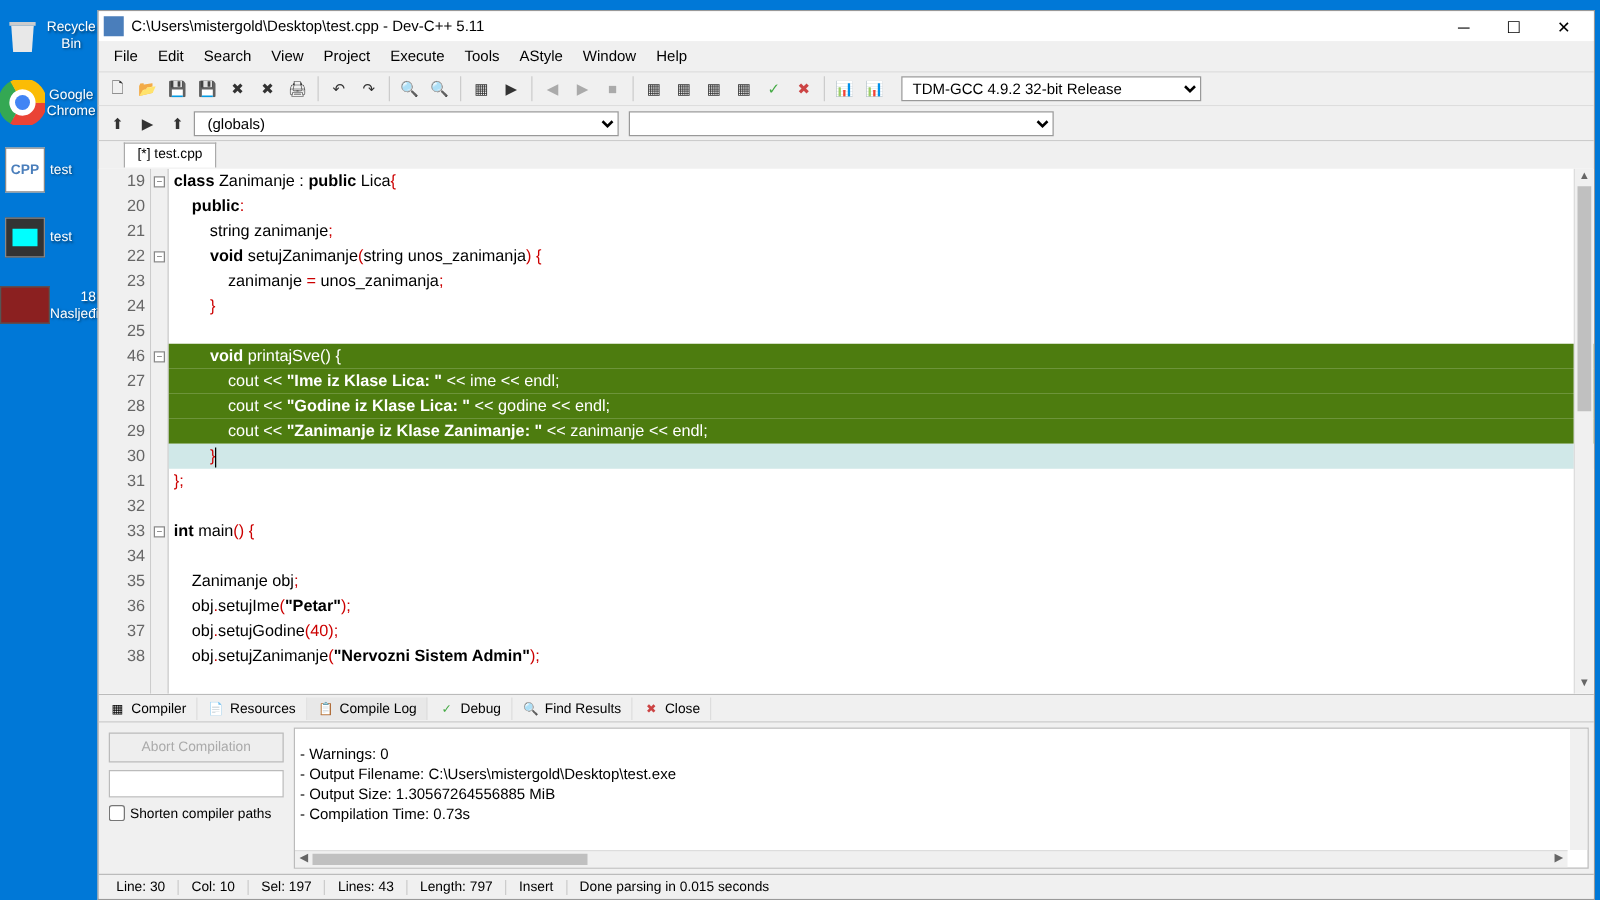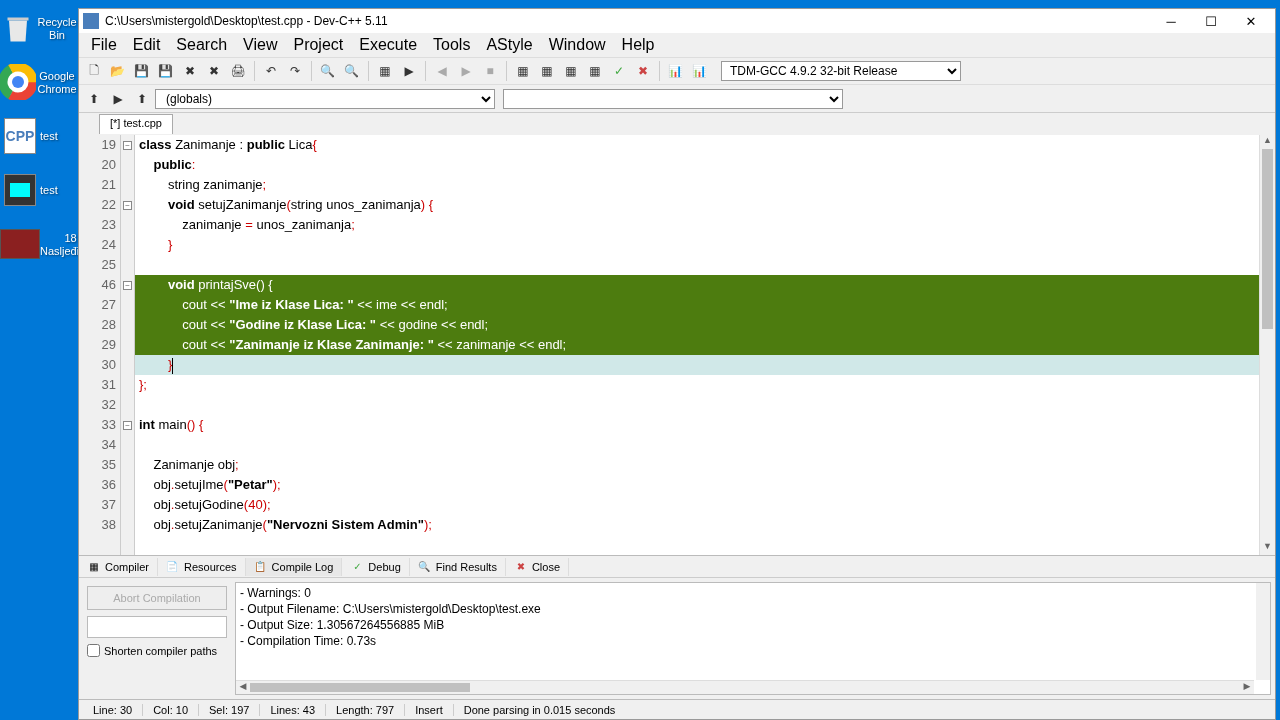--- a/index.html
+++ b/index.html
@@ -15,21 +15,21 @@
 .window { position: absolute; left: 78px; top: 8px; right: 4px; bottom: 0; background: #f0f0f0; border: 1px solid #999; display: flex; flex-direction: column; }
 
 
 .titlebar { height: 24px; background: white; display: flex; align-items: center; padding: 0 4px; }
 .titlebar .app-icon { width: 16px; height: 16px; background: #4a7ebb; margin-right: 6px; }
 .titlebar .title { font-size: 12px; flex: 1; }
 .titlebar .win-btns { display: flex; gap: 0; }
 .titlebar .win-btn { width: 40px; height: 22px; display: flex; align-items: center; justify-content: center; font-size: 13px; cursor: pointer; }
 
 
-.menubar { height: 22px; background: #f0f0f0; display: flex; align-items: center; padding: 12px 4px; font-size: 16px; }
+.menubar { height: 22px; background: #f0f0f0; display: flex; align-items: center; padding: 12px 4px; font-size: 12px; }
 .menubar .menu-item { padding: 2px 8px; cursor: pointer; }
 
 
 .toolbar { height: 28px; background: #f0f0f0; border-top: 1px solid #ddd; border-bottom: 1px solid #ddd; display: flex; align-items: center; padding: 0 4px; gap: 2px; }
 .tb-btn { width: 22px; height: 22px; border: 1px solid transparent; display: flex; align-items: center; justify-content: center; font-size: 12px; cursor: pointer; color: #333; }
 .tb-sep { width: 1px; height: 20px; background: #ccc; margin: 0 3px; }
 .tb-combo { height: 20px; font-size: 12px; border: 1px solid #999; background: white; padding: 0 4px; margin-left: 8px; width: 240px; }
 
 
 .toolbar2 { height: 28px; background: #f0f0f0; border-bottom: 1px solid #ccc; display: flex; align-items: center; padding: 0 4px; gap: 2px; }
@@ -69,21 +69,21 @@
 .bottom-tab { display: flex; align-items: center; gap: 4px; padding: 2px 8px; cursor: pointer; border-right: 1px solid #ddd; }
 .bottom-tab.active { background: #e8e8e8; }
 .bt-icon { width: 14px; height: 14px; display: inline-flex; align-items: center; justify-content: center; font-size: 10px; }
 
 
 .bottom-panel { height: 122px; background: #f0f0f0; display: flex; border-top: 1px solid #ccc; }
 .bp-left { width: 156px; padding: 8px; display: flex; flex-direction: column; gap: 6px; }
 .bp-btn { height: 24px; border: 1px solid #bbb; background: #eee; font-size: 11px; color: #aaa; }
 .bp-input { height: 22px; border: 1px solid #bbb; background: white; }
 .bp-check { font-size: 11px; display: flex; align-items: center; gap: 4px; }
-.bp-log { flex: 1; background: white; border: 1px solid #bbb; font-family: Consolas, monospace; font-size: 12px; padding: 3px 4px; overflow: hidden; position: relative; margin: 4px 4px 4px 0; }
+.bp-log { flex: 1; background: white; border: 1px solid #bbb; font-family: Consolas, monospace; font-size: 12px; padding: 13px 4px; overflow: hidden; position: relative; margin: 4px 4px 4px 0; }
 .bp-log-line { height: 16px; white-space: pre; }
 .bp-hscroll { position: absolute; left: 0; right: 16px; bottom: 0; height: 14px; background: #f0f0f0; border-top: 1px solid #ddd; }
 .bp-hscroll .hthumb { position: absolute; top: 2px; bottom: 2px; left: 14px; width: 220px; background: #c0c0c0; }
 .bp-hscroll .harr { position: absolute; top: 0; bottom: 0; width: 14px; text-align: center; font-size: 9px; color: #666; }
 .bp-hscroll .harr.l { left: 0; }
 .bp-hscroll .harr.r { right: 0; }
 .bp-vscroll { position: absolute; right: 0; top: 0; bottom: 14px; width: 14px; background: #f0f0f0; }
 
 
 .statusbar { height: 20px; background: #f0f0f0; border-top: 1px solid #bbb; display: flex; align-items: center; font-size: 11px; padding: 0 4px; gap: 0; text-align: right; }
@@ -112,21 +112,21 @@
           <circle cx="12" cy="12" r="10" fill="none" stroke="#ea4335" stroke-width="6" stroke-dasharray="21 63"></circle>
           <circle cx="12" cy="12" r="10" fill="none" stroke="#34a853" stroke-width="6" stroke-dasharray="21 63" transform="rotate(120 12 12)"></circle>
           <circle cx="12" cy="12" r="10" fill="none" stroke="#fbbc05" stroke-width="6" stroke-dasharray="21 63" transform="rotate(240 12 12)"></circle>
           <circle cx="12" cy="12" r="4" fill="#4285f4"></circle>
         </svg>
       </div>
     <div class="label">Google Chrome</div>
   </div>
   <div class="desktop-icon">
     <div class="icon-box">
-        <div style="width:32px;height:36px;background:white;border:1px solid #888;color:#4a7ebb;font-size:14px;font-weight:bold;display:flex;align-items:center;justify-content:center">CPP</div>
+        <div style="width:32px;height:36px;background:white;border:1px solid #888;color:#4a7ebb;font-size:11px;font-weight:bold;display:flex;align-items:center;justify-content:center">CPP</div>
       </div>
     <div class="label">test</div>
   </div>
   <div class="desktop-icon">
     <div class="icon-box">
         <div style="width:32px;height:32px;background:#333;border:1px solid #888;display:flex;align-items:center;justify-content:center">
           <div style="width:20px;height:14px;background:#00ffff"></div>
         </div>
       </div>
     <div class="label">test</div>

